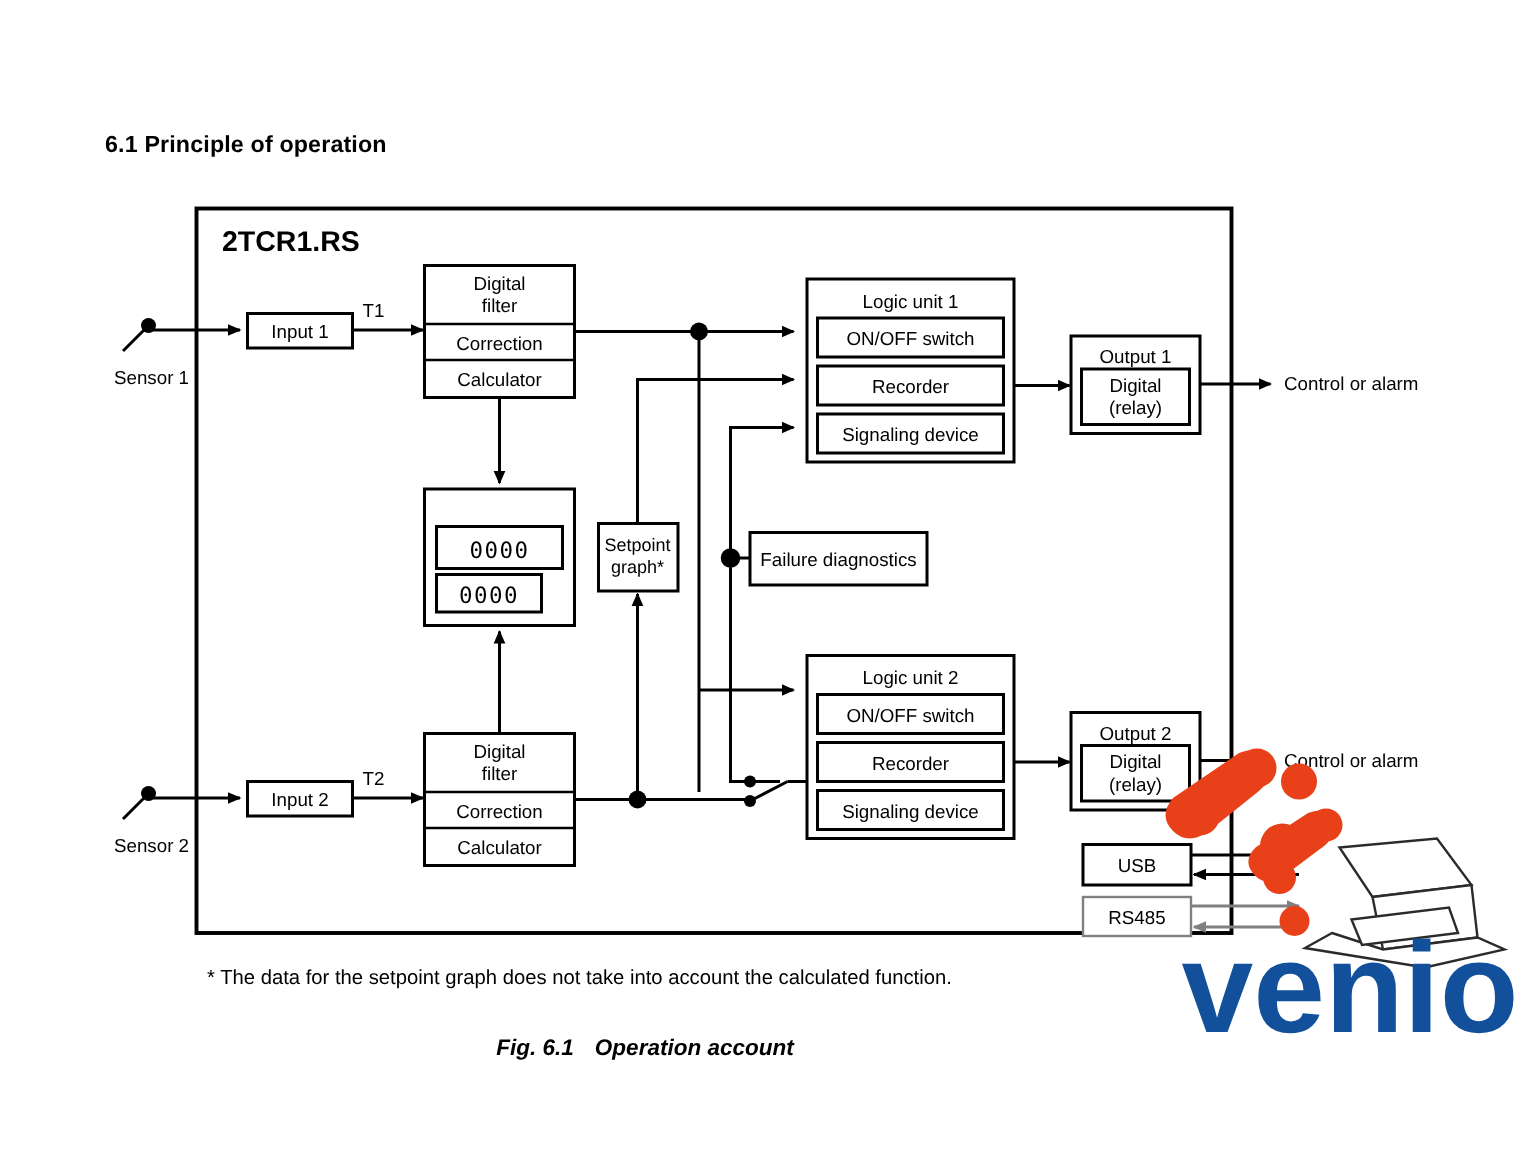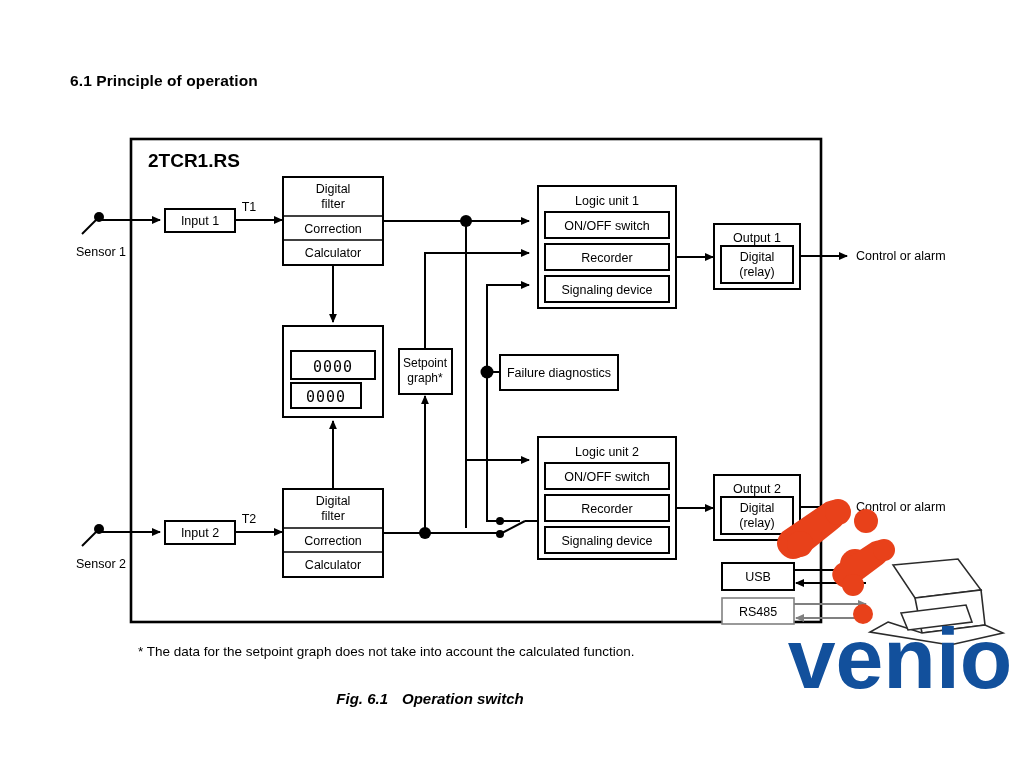--- a/index.html
+++ b/index.html
@@ -8,21 +8,21 @@
     background:#ffffff;
     font-family:"Liberation Sans", sans-serif;
     color:#000000;
     overflow:hidden;
     position:relative;
   }
   #page { position:relative; width:1024px; height:768px; }
 
   .section-title {
     position:absolute;
-    left:70px; top:72px;
+    left:70px; top:88px;
     font-size:15.5px;
     font-weight:bold;
     letter-spacing:0.1px;
   }
 
   .fig-caption {
     position:absolute;
     left:0; top:690px;
     width:860px;
     text-align:center;
@@ -252,16 +252,16 @@
     </g>
 
     <g>
       <text class="wm-blue" x="900" y="688" text-anchor="middle" font-size="86" font-weight="bold" font-family="'DejaVu Sans', sans-serif">venio</text>
     </g>
   </svg>
 
   <div class="footnote">* The data for the setpoint graph does not take into account the calculated function.</div>
 
   <div class="fig-caption">
-    <span class="fignum">Fig. 6.1</span><span>Operation switch</span>
+    <span class="fignum">Fig. 6.1</span><span>Operation account</span>
   </div>
 
 </div>
 
 </body></html>

